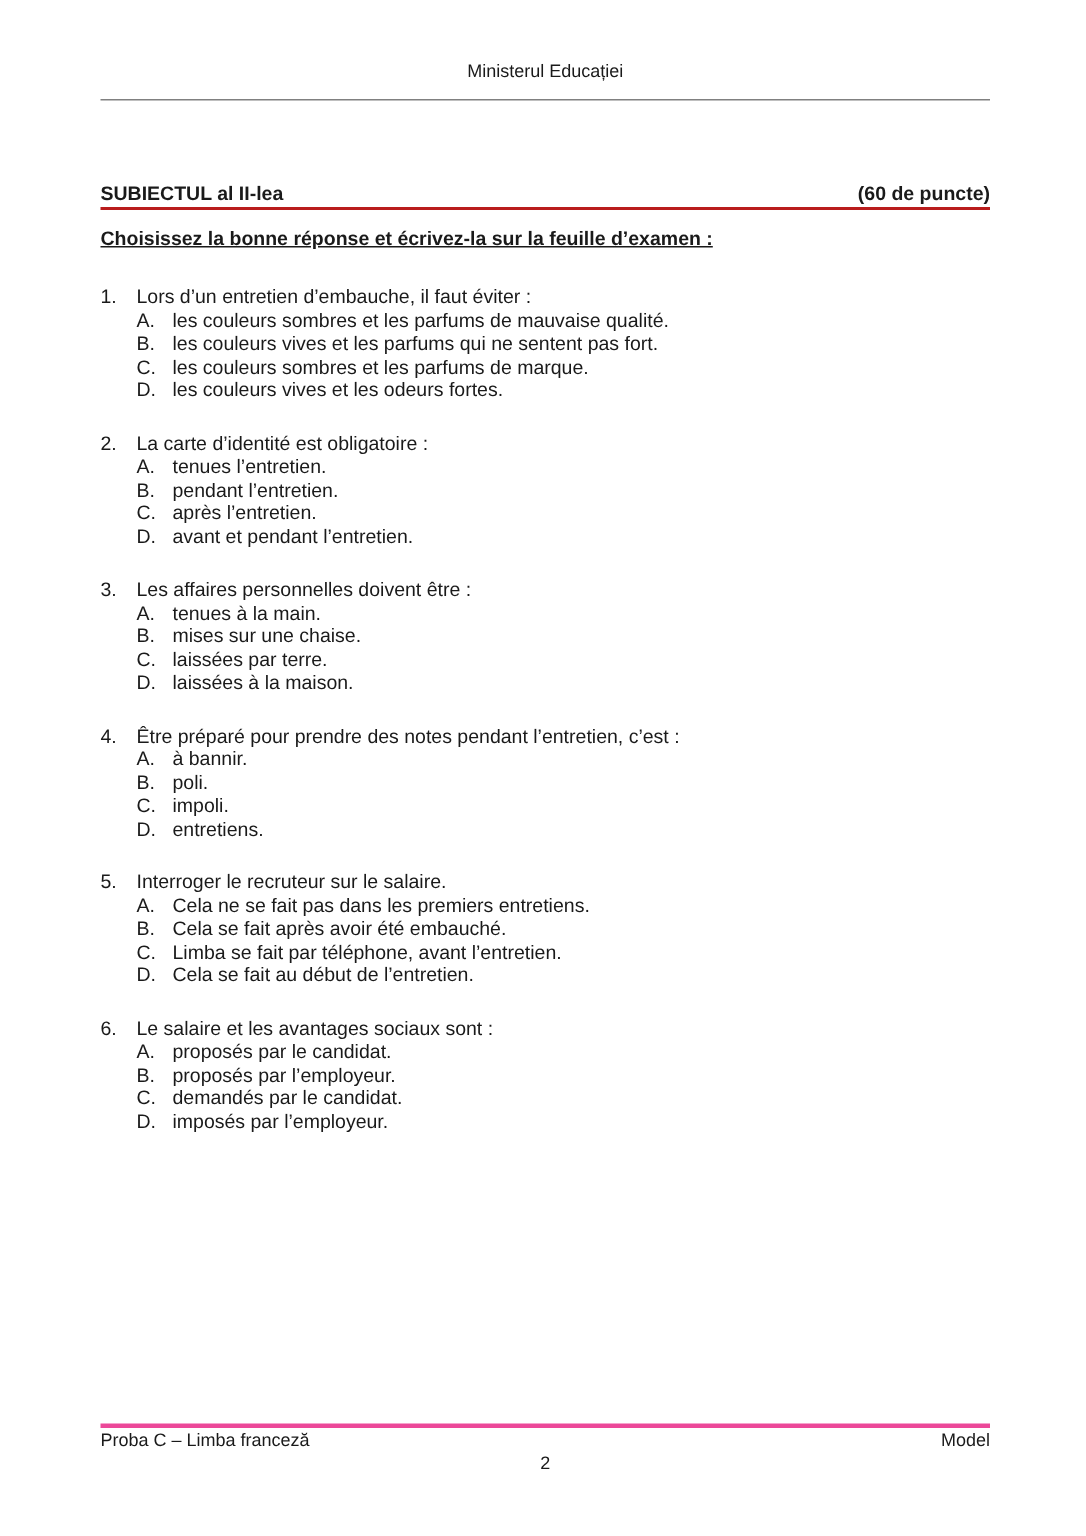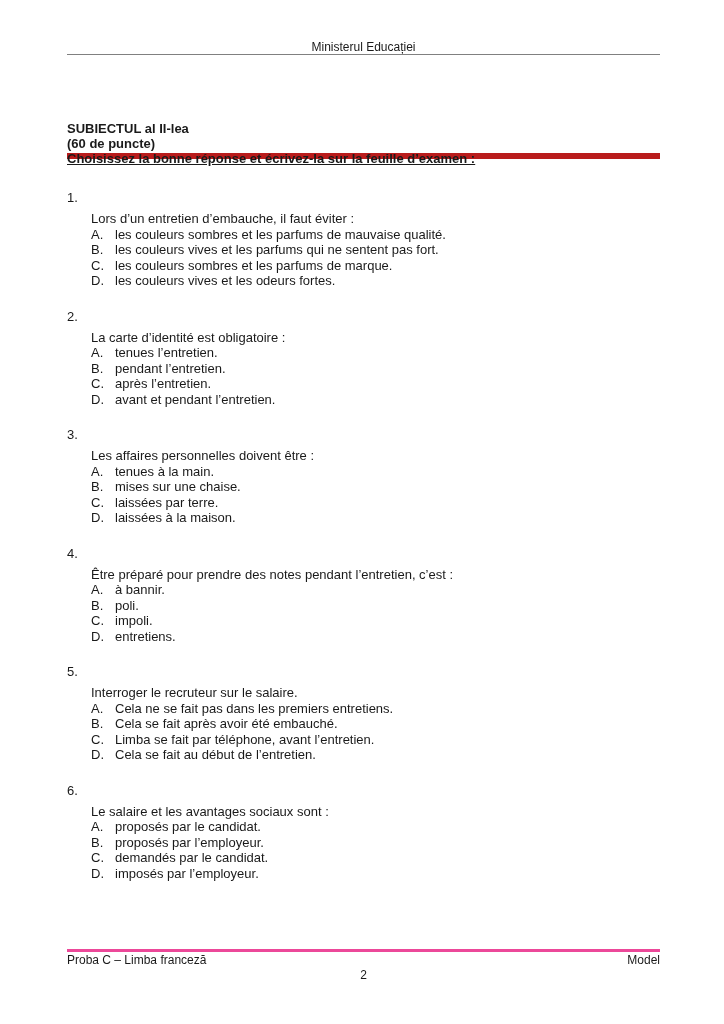--- a/index.html
+++ b/index.html
@@ -14,36 +14,35 @@
     overflow: hidden;
   }
   .doc-header {
     position: absolute;
     top: 40px;
     left: 67px;
     right: 64px;
     text-align: center;
     font-size: 12px;
     line-height: 14px;
-    padding-bottom: 0;
+    padding-bottom: 12px;
     border-bottom: 1px solid #808080;
   }
   .subject-row {
     position: absolute;
     top: 121px;
     left: 67px;
     right: 64px;
     display: flex;
     justify-content: space-between;
     align-items: baseline;
     font-size: 13px;
     font-weight: bold;
     padding-bottom: 2px;
-    border-bottom: 6px solid #b91c1c;
-    flex-direction: column;
+    border-bottom: 2px solid #b91c1c;
   }
   .instruction {
     position: absolute;
     top: 151px;
     left: 67px;
     right: 64px;
     font-size: 13px;
     font-weight: bold;
     line-height: 15px;
     text-decoration: underline;
@@ -51,21 +50,21 @@
   .questions {
     position: absolute;
     top: 190px;
     left: 67px;
     right: 64px;
     font-size: 13px;
     line-height: 15.5px;
   }
   .question { display: flex; margin-bottom: 20px; }
   .q-num { flex: 0 0 24px; }
-  .q-body { flex: 1; margin-top: 21px; }
+  .q-body { flex: 1; }
   .option { display: flex; }
   .opt-letter { flex: 0 0 24px; }
   .doc-footer {
     position: absolute;
     top: 949px;
     left: 67px;
     right: 64px;
     border-top: 3px solid #ec4899;
     font-size: 12px;
     line-height: 14px;

